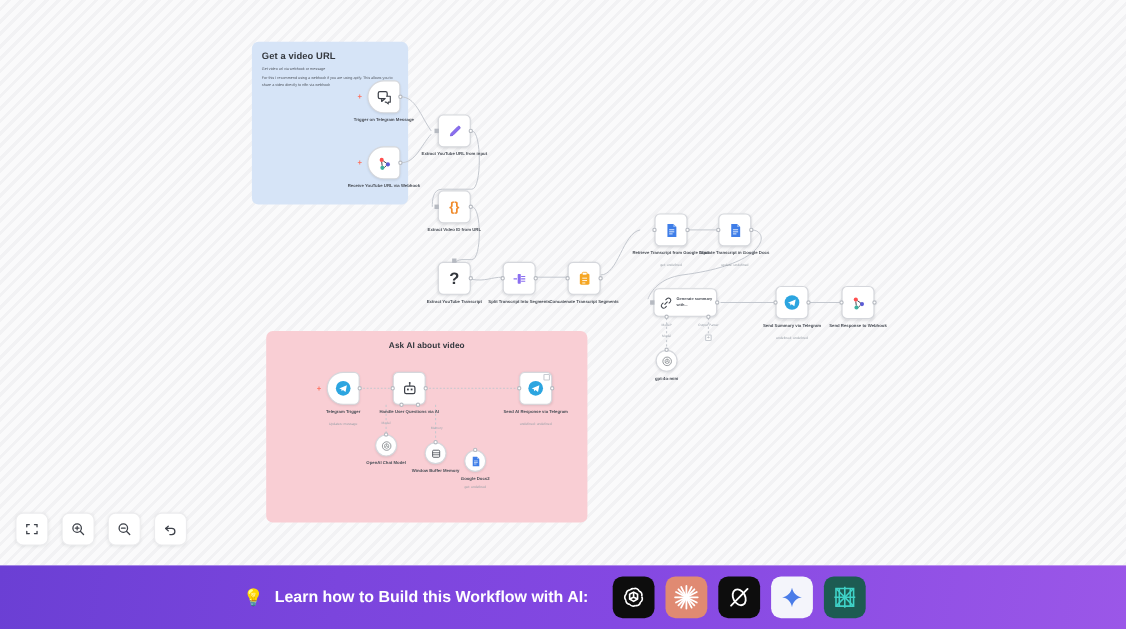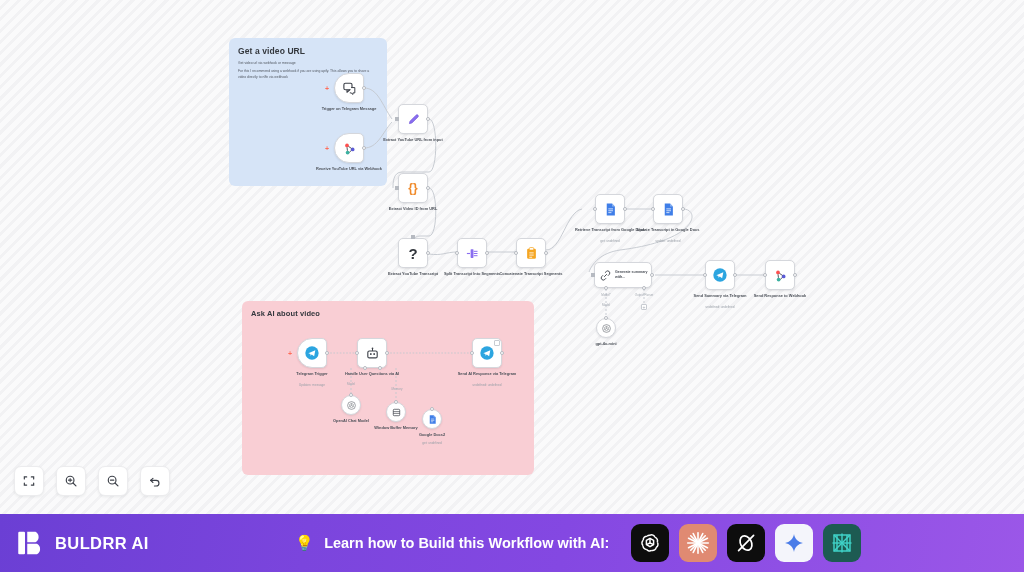--- a/index.html
+++ b/index.html
@@ -20,30 +20,30 @@
         #f2f2f4 0px, #f2f2f4 3px,
         #fafafb 3px, #fafafb 8px);
     overflow: hidden;
   }
 
   
   .note { position: absolute; border-radius: 6px; padding: 8px 9px; }
   .note-title { font-weight: bold; color: #33373d; letter-spacing: .1px; }
   .note-body  { color: #525862; line-height: 1.55; }
 
-  #note-blue  { left:229px; top:38px;  width:158px; height:148px; background:#d6e4f7; }
+  #note-blue  { left:229px; top:38px;  width:142px; height:148px; background:#d6e4f7; }
   #note-blue .note-title { font-size: 8.5px; margin-bottom: 5px; }
   #note-blue .note-body  { font-size: 3.4px; }
   #note-blue .note-body p { margin-bottom: 3.2px; }
 
   #note-green { left:568px; top:145px; width:172px; height:110px; background:#cfeedd; }
   #note-green .note-title { font-size: 7.5px; margin-bottom: 4px; }
   #note-green .note-body  { font-size: 3.3px; }
 
-  #note-pink  { left:242px; top:301px; width:292px; height:174px; background:#f9ced4; }
+  #note-pink  { left:242px; top:301px; width:292px; height:174px; background:#f9ced4;text-align:center; }
   #note-pink .note-title { font-size: 7.5px; }
 
   
   #edges { position:absolute; left:0; top:0; width:1024px; height:514px; pointer-events:none; }
 
   
   .node { position: absolute; }
   .node-box {
     width: 30px; height: 30px; background: #fff;
     border: 1px solid #d5d7dc; border-radius: 5px;
@@ -470,28 +470,20 @@
           <path d="M8.5 7.5 L4.5 11 L8.5 14.5" fill="none" stroke="#3d4149" stroke-width="2" stroke-linecap="round" stroke-linejoin="round"></path>
           <path d="M4.5 11 H14 A4.8 4.8 0 0 1 14 20.6 H11" fill="none" stroke="#3d4149" stroke-width="2" stroke-linecap="round"></path>
         </svg>
       </div>
     </div>
 
   </div>
 
   <div id="bottombar">
 
-    <div id="brand">
-      <svg width="30" height="30" viewBox="0 0 40 40">
-        <rect x="3" y="5" width="9" height="30" rx="1.5" fill="#ffffff"></rect>
-        <path d="M15 5 H26 A8 8 0 0 1 26 19 H15 Z" fill="#ffffff"></path>
-        <path d="M15 21 H28 A8 8 0 0 1 28 35 H15 Z" fill="#ffffff"></path>
-      </svg>
-      <span id="brand-name">BULDRR AI</span>
-    </div>
 
     <div id="cta-wrap">
       <span id="bulb">💡</span>
       <span id="cta-text">Learn how to Build this Workflow with AI:</span>
 
       <div id="ai-row">
 
         <div class="ai-icon" style="background:#0d0d0d;">
           <svg width="24" height="24" viewBox="0 0 24 24">
             <g fill="none" stroke="#ffffff" stroke-width="1.5" stroke-linejoin="round">

